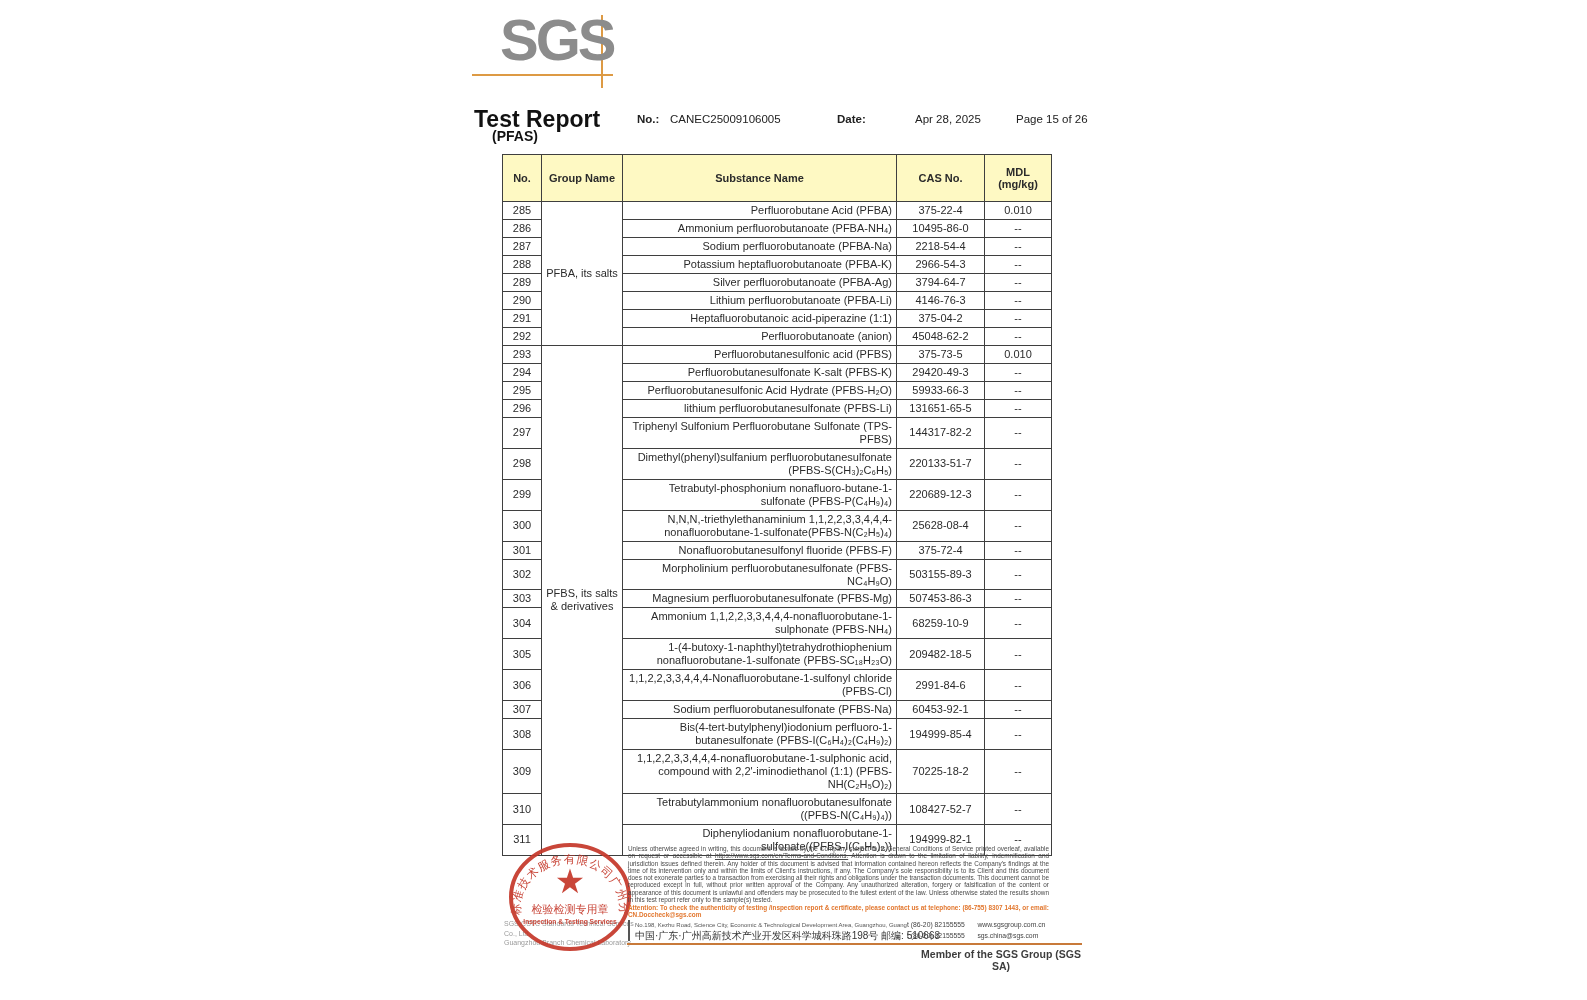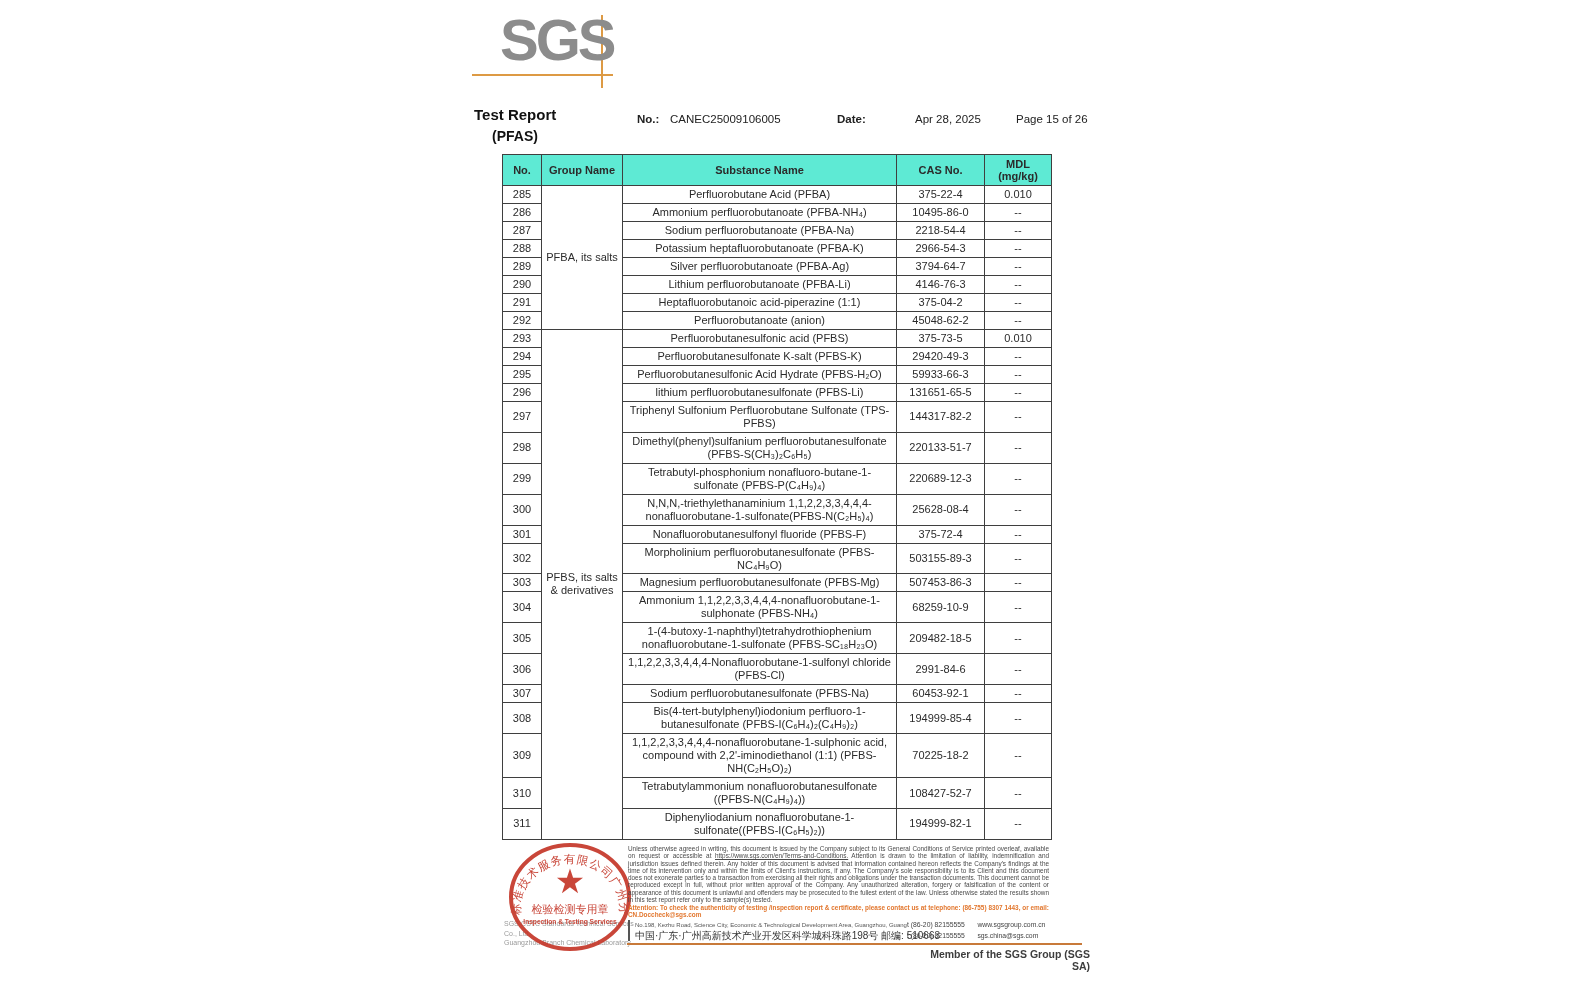--- a/index.html
+++ b/index.html
@@ -7,52 +7,52 @@
   body { font-family:"Liberation Sans","DejaVu Sans",sans-serif; color:#2e2e2e; }
   .page { position:relative; width:1587px; height:1000px; background:#ffffff; overflow:hidden;text-decoration:underline; }
 
   
   .logo { position:absolute; left:472px; top:10px; width:165px; height:82px; }
   .logo-text { position:absolute; left:28px; top:-4px; font-size:58px; font-weight:bold; letter-spacing:-3px; color:#8c8c8c; line-height:68px; }
   .logo-hline { position:absolute; left:0; top:64px; width:141px; height:2px; background:#dd9a44; }
   .logo-vline { position:absolute; left:129px; top:5px; width:2px; height:73px; background:#dd9a44; }
 
   
-  .title1 { position:absolute; left:474px; top:106px; font-size:15px; font-weight:bold; color:#111; }
+  .title1 { position:absolute; left:474px; top:106px; font-size:23px; font-weight:bold; color:#111; }
   .title2 { position:absolute; left:492px; top:128px; font-size:14px; font-weight:bold; color:#111; }
   .meta { position:absolute; top:113px; font-size:11.5px; color:#222; }
   .meta.b { font-weight:bold; }
   .m-no-label { left:637px; } .m-no-value { left:670px; }
   .m-date-label { left:837px; } .m-date-value { left:878px;margin-left:37px; }
   .m-page { left:1016px; }
 
   
   .tbl-wrap { position:absolute; left:502px; top:154px; }
   table.report { border-collapse:collapse; width:549px; table-layout:fixed; font-size:11px; color:#2b2b2b; }
   table.report th, table.report td { border:1px solid #3f3f3f; line-height:1.18; vertical-align:middle; }
-  table.report th { background:#5eead4; font-weight:bold; text-align:center; padding:3px 2px; }
+  table.report th { background:#fef9c3; font-weight:bold; text-align:center; padding:11px 2px; }
   table.report td { padding:2px 4px; }
   td.c { text-align:center; }
-  td.l { text-align:center; }
+  td.l { text-align:right; }
   .mdl-h div { line-height:1.1; }
 
   
   .company-lines { position:absolute; left:504px; top:919px; width:140px; font-size:7px; color:#9a9a9a; line-height:9.5px; }
   .stamp { position:absolute; left:506px; top:841px; opacity:0.93; }
   .legal { position:absolute; left:628px; top:845px; width:421px; font-size:6.4px; line-height:7.25px; color:#4a4a4a; text-align:justify; }
   .legal .link { text-decoration:underline; }
   .attention { margin-top:1px; color:#e2762d; font-weight:bold; }
   .addr-row { position:absolute; left:628px; top:920px; width:452px; display:flex; border-left:2px solid #555; padding-left:5px; }
   .addr-col { width:272px; }
   .addr-en { font-size:6px; color:#555; line-height:10px; white-space:nowrap; overflow:hidden; }
   .addr-cn { font-size:10px; color:#333; line-height:11px; white-space:nowrap; }
   .phone-col { width:72px; font-size:6.8px; color:#444; line-height:10.5px; }
   .web-col { width:105px; font-size:6.8px; color:#444; line-height:10.5px; }
   .orange-rule { position:absolute; left:627px; top:943px; width:455px; height:2px; background:#c87a3a; }
-  .member { position:absolute; left:912px; top:948px; width:178px; font-size:10.5px; font-weight:bold; color:#3d3d3d; text-align:right; }
+  .member { position:absolute; left:912px; top:948px; width:178px; font-size:10.5px; font-weight:bold; color:#3d3d3d; text-align:center; }
 </style>
 </head>
 <body>
 
 <div class="page">
 
   <div class="logo">
     <div class="logo-hline"></div>
     <div class="logo-vline"></div>
     <div class="logo-text">SGS</div>

